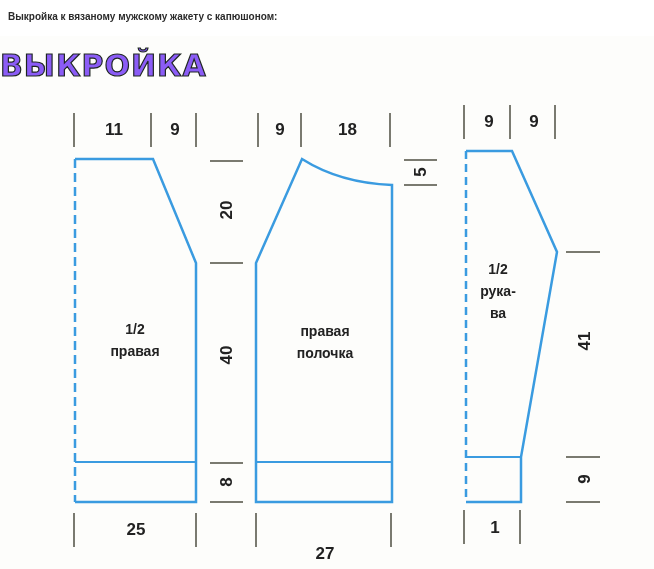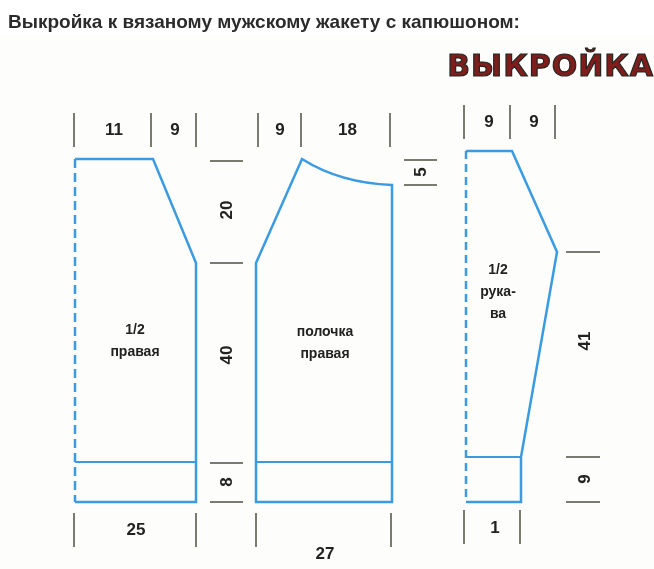--- a/index.html
+++ b/index.html
@@ -2,26 +2,26 @@
 <html><head>
 <meta charset="utf-8">
 <style>
   html, body { margin: 0; padding: 0; }
   body {
     width: 654px; height: 569px; background: #ffffff; position: relative; overflow: hidden;
     font-family: "Liberation Sans", sans-serif;
   }
   .caption {
     position: absolute; left: 8px; top: 11px;
-    font-family: "Liberation Sans", sans-serif; font-weight: bold; font-size: 19px; color: #2b2b2b;
+    font-family: "Liberation Sans", sans-serif; font-weight: bold; font-size: 10px; color: #2b2b2b;
   }
   .diagram { position: absolute; left: 0; top: 36px; width: 654px; height: 533px; background: #fdfdfb; }
   .title {
-    position: absolute; left: 0; width: 654px; top: 48px; text-align: right;
-    font-family: "DejaVu Sans", sans-serif; font-weight: 900; font-size: 30px; color: #7f1d1d;
+    position: absolute; left: 0; width: 654px; top: 48px; text-align: left;
+    font-family: "DejaVu Sans", sans-serif; font-weight: 900; font-size: 30px; color: #8b5cf6;
     letter-spacing: 1px; -webkit-text-stroke: 1.2px #1e2620;
   }
   svg { position: absolute; left: 0; top: 0; }
   .lbl { position: absolute; font-family: "Liberation Sans", sans-serif; font-weight: bold; color: #222; text-align: center; }
   .dim { font-size: 17px; }
   .piece { font-size: 14px; line-height: 22px; }
   .rot { transform: rotate(-90deg); transform-origin: center; }
 </style>
 </head>
 <body>
@@ -95,22 +95,22 @@
 <div class="lbl dim" style="left:106px;top:520px;width:60px;">25</div>
 
 <div class="lbl dim rot" style="left:212px;top:200px;width:30px;">20</div>
 <div class="lbl dim rot" style="left:212px;top:345px;width:30px;">40</div>
 <div class="lbl dim rot" style="left:212px;top:472px;width:30px;">8</div>
 
 <div class="lbl dim" style="left:265px;top:120px;width:30px;">9</div>
 <div class="lbl dim" style="left:325px;top:120px;width:45px;">18</div>
 <div class="lbl dim rot" style="left:406px;top:162px;width:30px;">5</div>
 <div class="lbl piece" style="left:260px;top:320px;width:130px;">
+  <div>правая</div>
   <div>полочка</div>
-  <div>правая</div>
 </div>
 <div class="lbl dim" style="left:295px;top:544px;width:60px;">27</div>
 
 <div class="lbl dim" style="left:474px;top:112px;width:30px;">9</div>
 <div class="lbl dim" style="left:519px;top:112px;width:30px;">9</div>
 <div class="lbl piece" style="left:468px;top:258px;width:60px;">
   <div>1/2</div>
   <div>рука-</div>
   <div>ва</div>
 </div>

